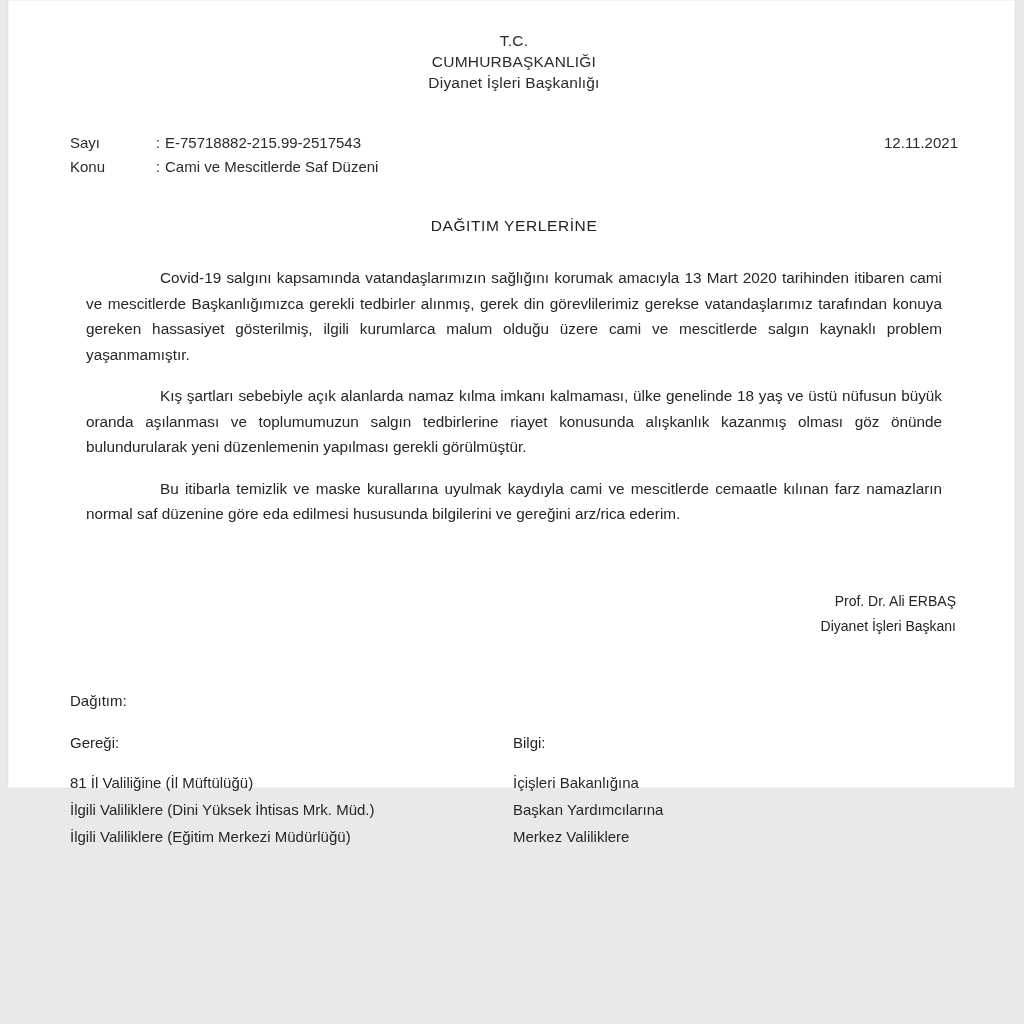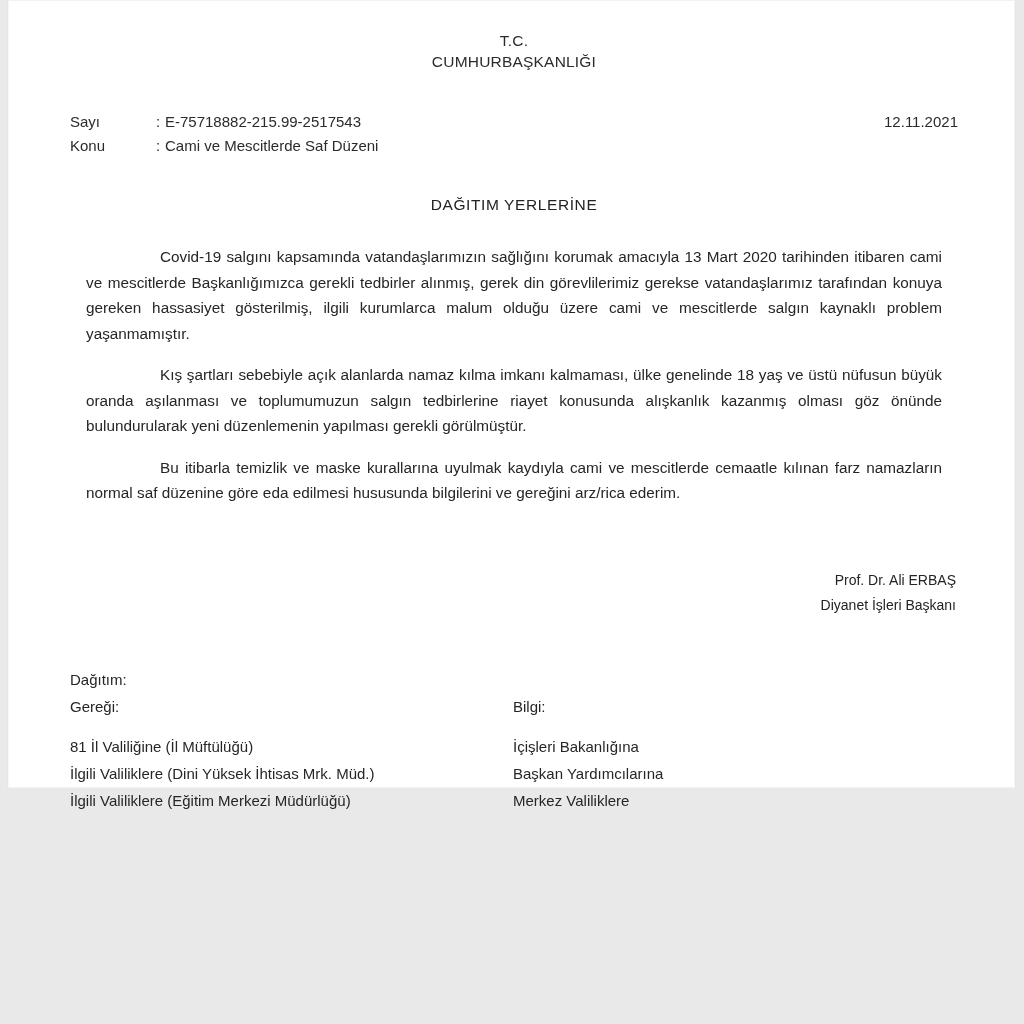--- a/index.html
+++ b/index.html
@@ -127,38 +127,39 @@
     padding-right: 2px;
   }
 
   
   .distribution {
     margin-top: 48px;
     font-size: 15px;
     line-height: 27px;
     color: #262626;
   }
-  .dist-title { }
+  .dist-title { margin-bottom: 15px; }
   .dist-cols {
     display: flex;
   }
   .dist-col-left { width: 443px; flex: 0 0 443px; }
   .dist-col-right { flex: 1 1 auto; }
   .dist-head { margin-bottom: 13px; }
   .dist-item { white-space: nowrap; }
 </style>
 </head>
 <body>
 
 <div class="page">
   <div class="sheet-inner">
 
     <div class="letterhead">
       <div class="lh-tc">T.C.</div>
       <div class="lh-org">CUMHURBAŞKANLIĞI</div>
+      <div class="lh-dept">Diyanet İşleri Başkanlığı</div>
     </div>
 
     <div class="meta">
       <div class="meta-row">
         <span class="meta-label">Sayı</span>
         <span class="meta-sep">:</span>
         <span class="meta-value">E-75718882-215.99-2517543</span>
       </div>
       <div class="meta-row">
         <span class="meta-label">Konu</span>

